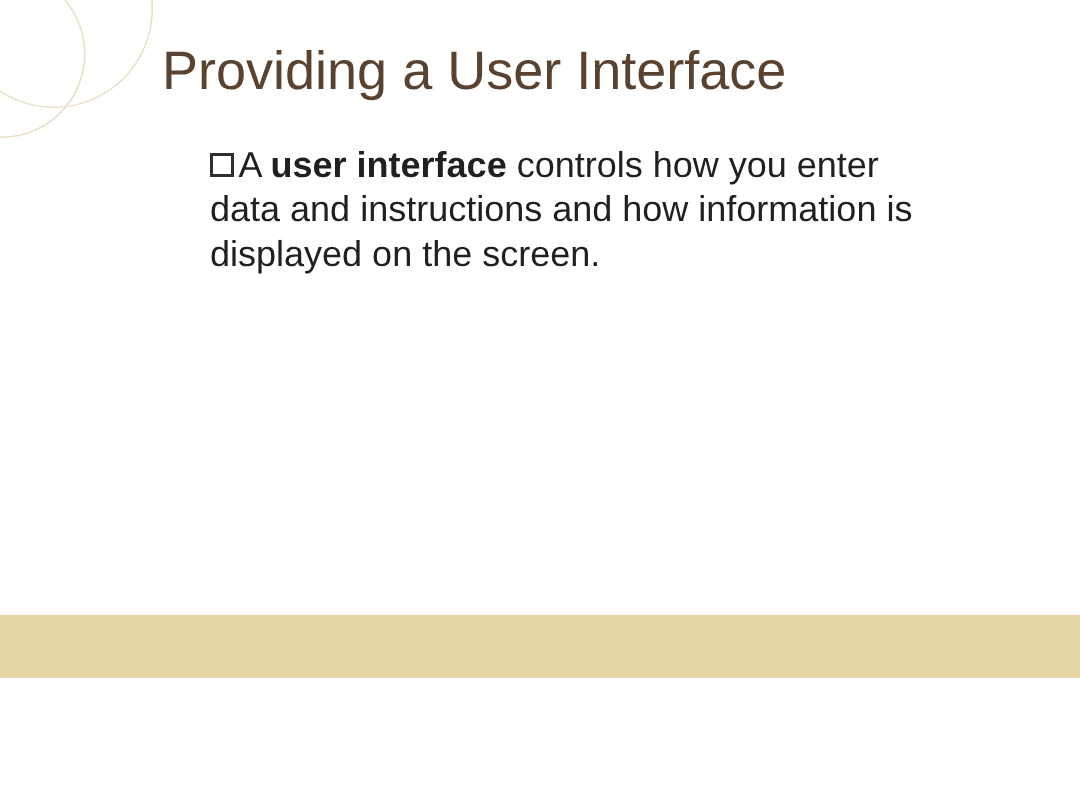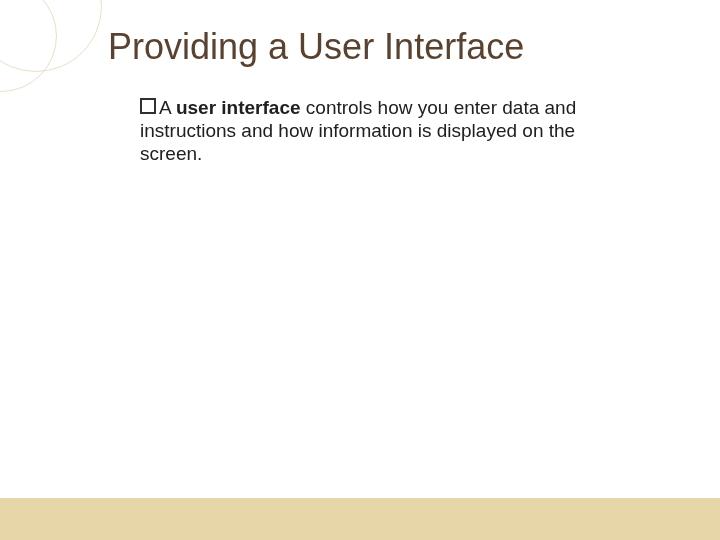--- a/index.html
+++ b/index.html
@@ -7,21 +7,21 @@
     padding: 0;
     width: 720px;
     height: 540px;
     overflow: hidden;
     font-family: Arial, Helvetica, sans-serif;
     background: #ffffff;
   }
   .slide {
     position: relative;
     width: 720px;
-    height: 540px;
+    height: 452px;
     background: #ffffff;
   }
   .corner-art {
     position: absolute;
     top: 0;
     left: 0;
     width: 120px;
     height: 120px;
     pointer-events: none;
   }
@@ -58,21 +58,21 @@
     font-size: 36px;
     color: #5a4230;
     white-space: nowrap;
   }
   .body {
     position: absolute;
     left: 140px;
     top: 96px;
     width: 480px;
     color: #202020;
-    font-size: 19px;
+    font-size: 24px;
     line-height: 1.22;
   }
   .bullet-line {
     display: block;
   }
   .square {
     display: inline-block;
     width: 12px;
     height: 12px;
     border: 2px solid #303030;

